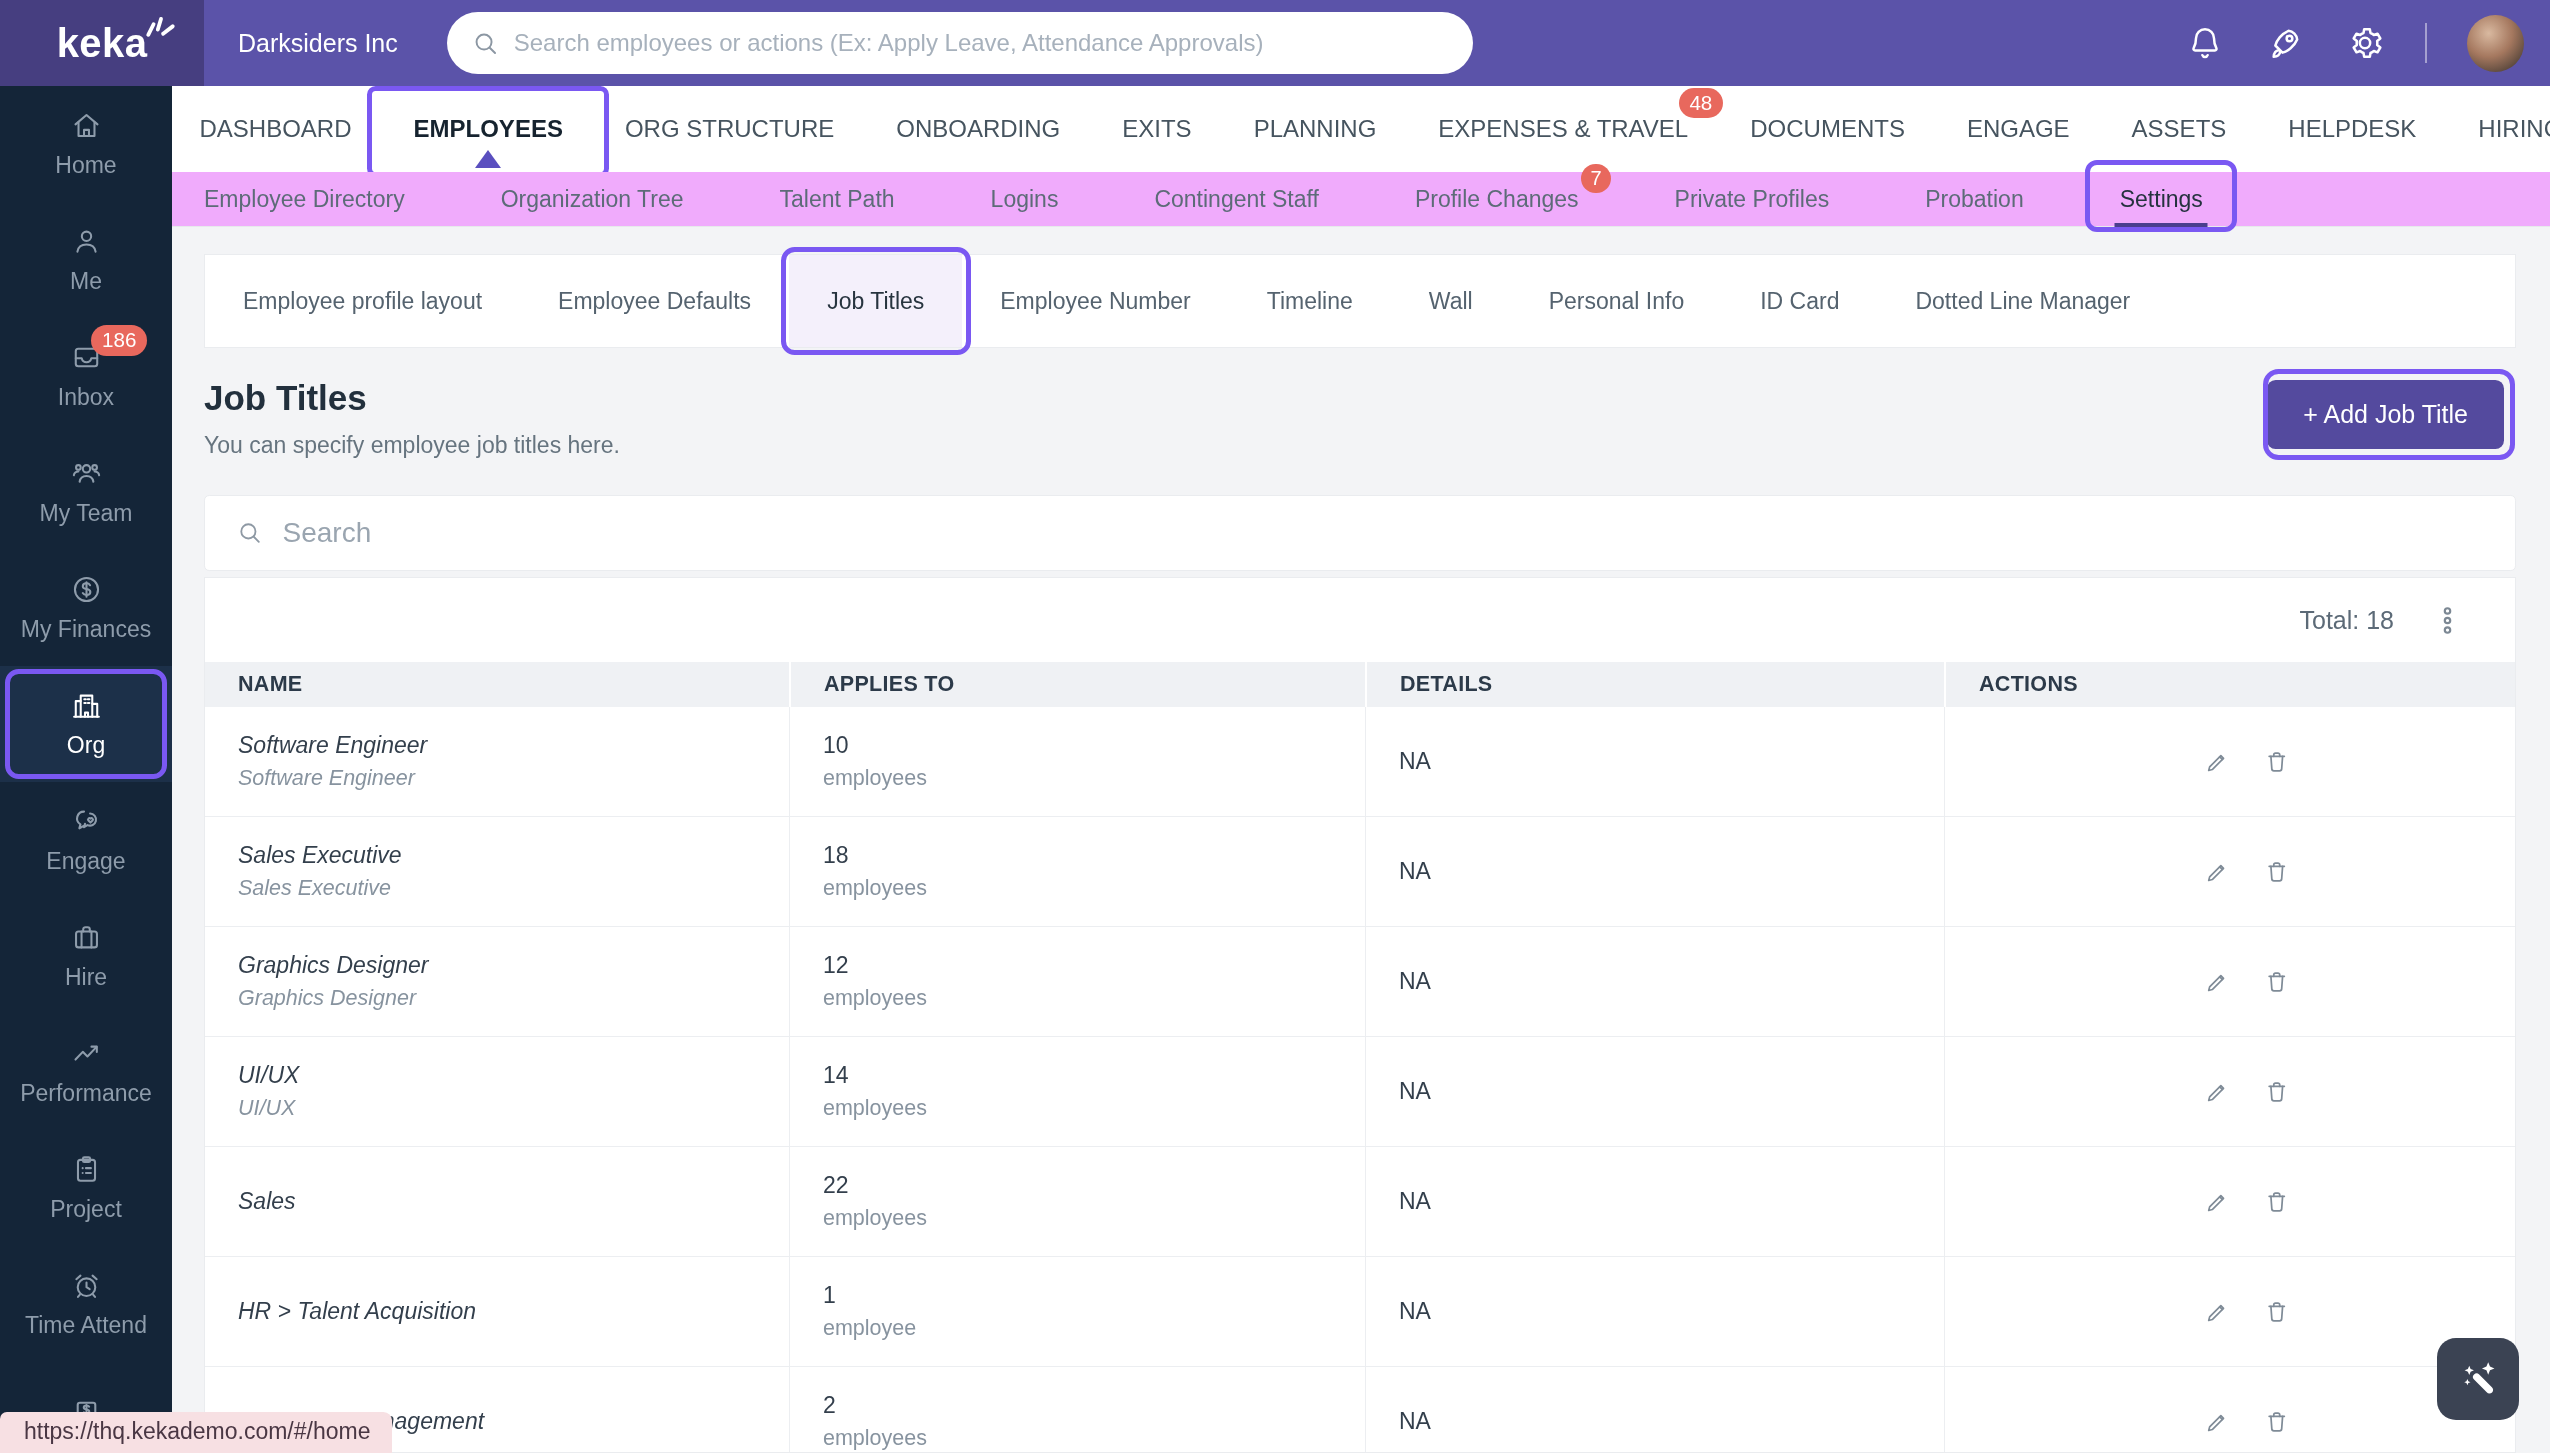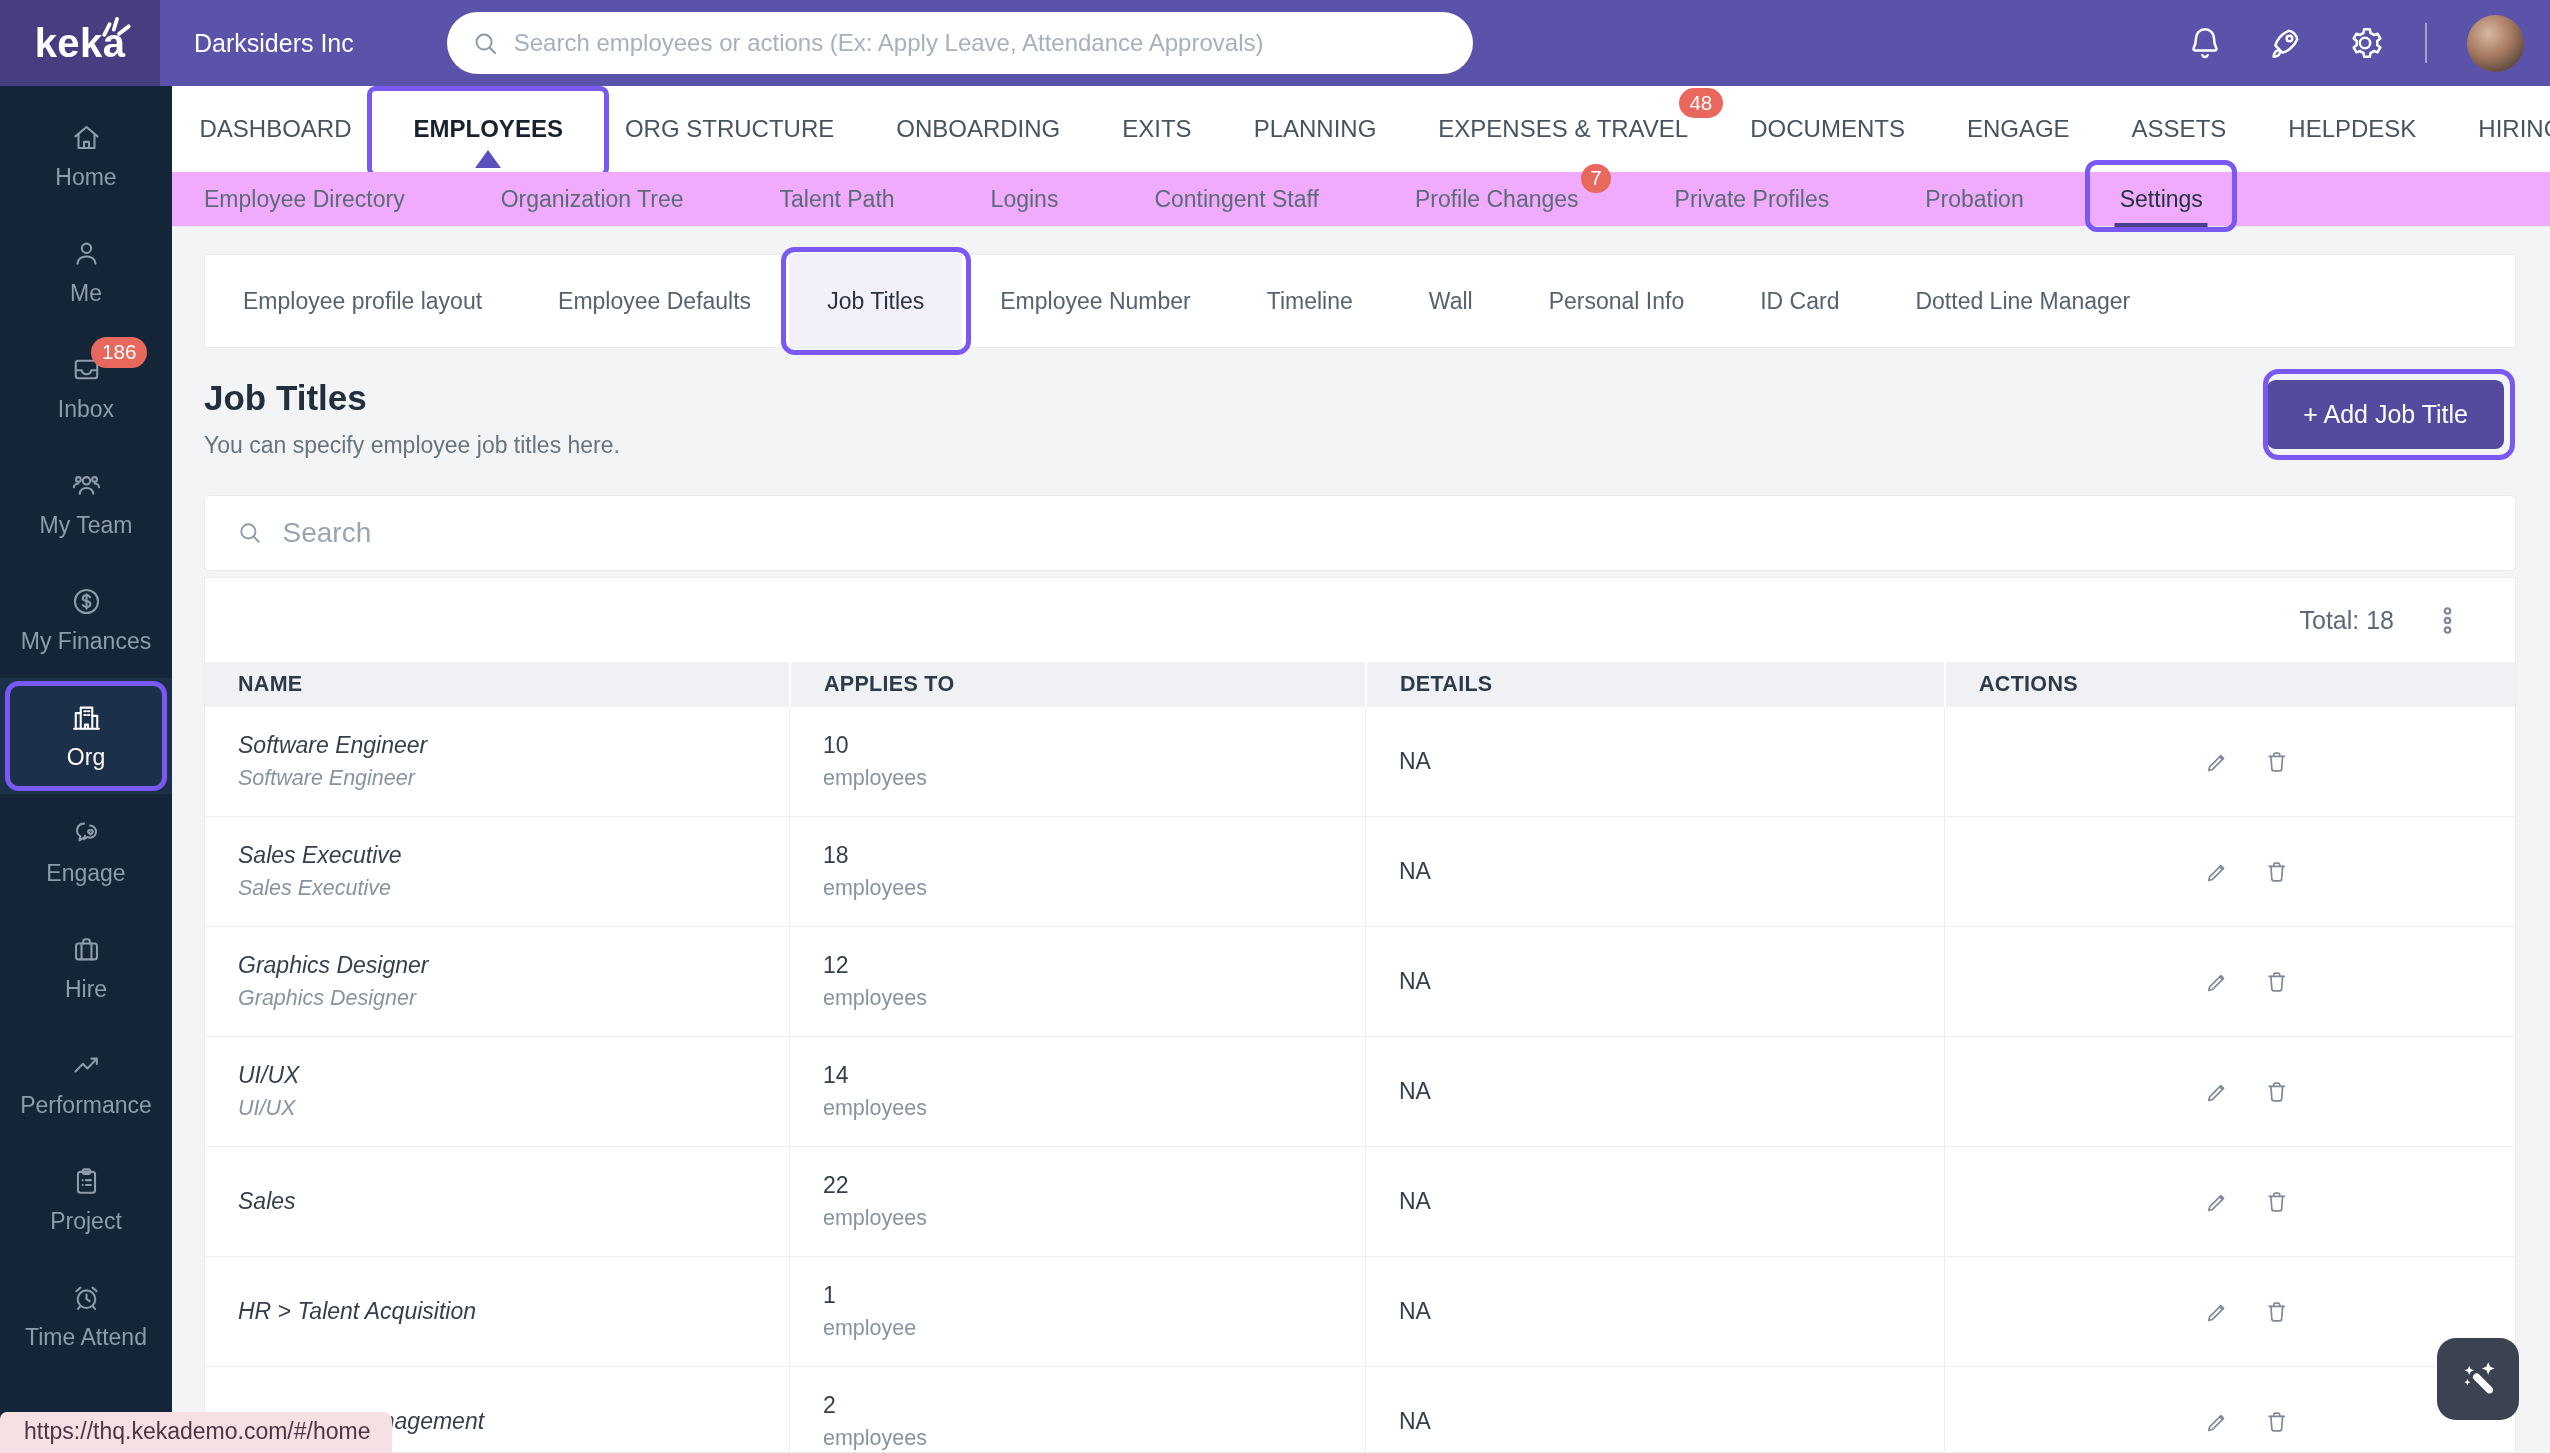--- a/index.html
+++ b/index.html
@@ -4,42 +4,42 @@
 <style>
   * { margin:0; padding:0; box-sizing:border-box; }
   html,body { background:#e9eaee; }
   body { font-family:"Liberation Sans", sans-serif; }
   .screen { position:relative; width:2550px; height:1453px; overflow:hidden;
             background:var(--content_bg,#F3F4F6); }
 
   
   .topbar { position:absolute; left:0; top:0; right:0; height:86px;
             background:var(--topbar,#5B53A9); display:flex; align-items:center; z-index:5; }
-  .logo-block { width:160px; height:86px; background:var(--logo_block,#463E80);
+  .logo-block { width:204px; height:86px; background:var(--logo_block,#463E80);
                 display:flex; align-items:center; justify-content:center; position:relative; }
   .brand { color:#fff; font-size:40px; font-weight:800; letter-spacing:0.4px; }
   .brand-spark { position:absolute; right:26px; top:13.7px; width:34px; height:29px; }
   .company { color:#fff; font-size:25px; margin-left:34px; }
   .search-pill { position:absolute; left:447px; top:12px; width:1026px; height:62px;
                  background:#fff; border-radius:34px; display:flex; align-items:center;
                  padding:0 24px; gap:13.7px; }
   .search-pill svg { width:29px; height:29px; color:#8C97A3; flex:none; }
   .search-pill input { border:none; outline:none; width:100%; font-size:24px; color:#3a4654;
                        font-family:inherit; background:transparent; }
   .search-pill input::placeholder { color:#A7B1BC; }
   .top-icons { position:absolute; right:26px; top:0; height:86px; display:flex;
                align-items:center; gap:40px; }
   .top-icons .tico { width:40px; height:40px; color:#fff; cursor:pointer; }
   .top-divider { width:1.7px; height:40px; background:rgba(255,255,255,.45); }
   .avatar { width:57px; height:57px; border-radius:50%;
             background:radial-gradient(circle at 38% 32%, #d9b9a0 0%, #a5785f 45%, #5d4a3e 78%, #3d4a57 100%); }
 
   
   .sidebar { position:absolute; left:0; top:86px; width:172px; bottom:0;
-             background:var(--sidebar,#142538); padding-top:12px; display:flex;
+             background:var(--sidebar,#142538); padding-top:0; display:flex;
              flex-direction:column; z-index:4; }
   .side-item { position:relative; height:116px; display:flex; flex-direction:column;
                align-items:center; justify-content:center; gap:10.3px; color:#8E9CAB;
                font-size:23px; cursor:pointer; flex:none; }
   .side-item svg { width:33px; height:33px; }
   .side-item.active { background:var(--sidebar_active,#1C3049); color:#fff; }
   .side-badge { position:absolute; left:91px; top:6.9px; background:var(--badge,#E8685D);
                 color:#fff; font-size:20.6px; padding:3.4px 11px; border-radius:858px; }
 
   

